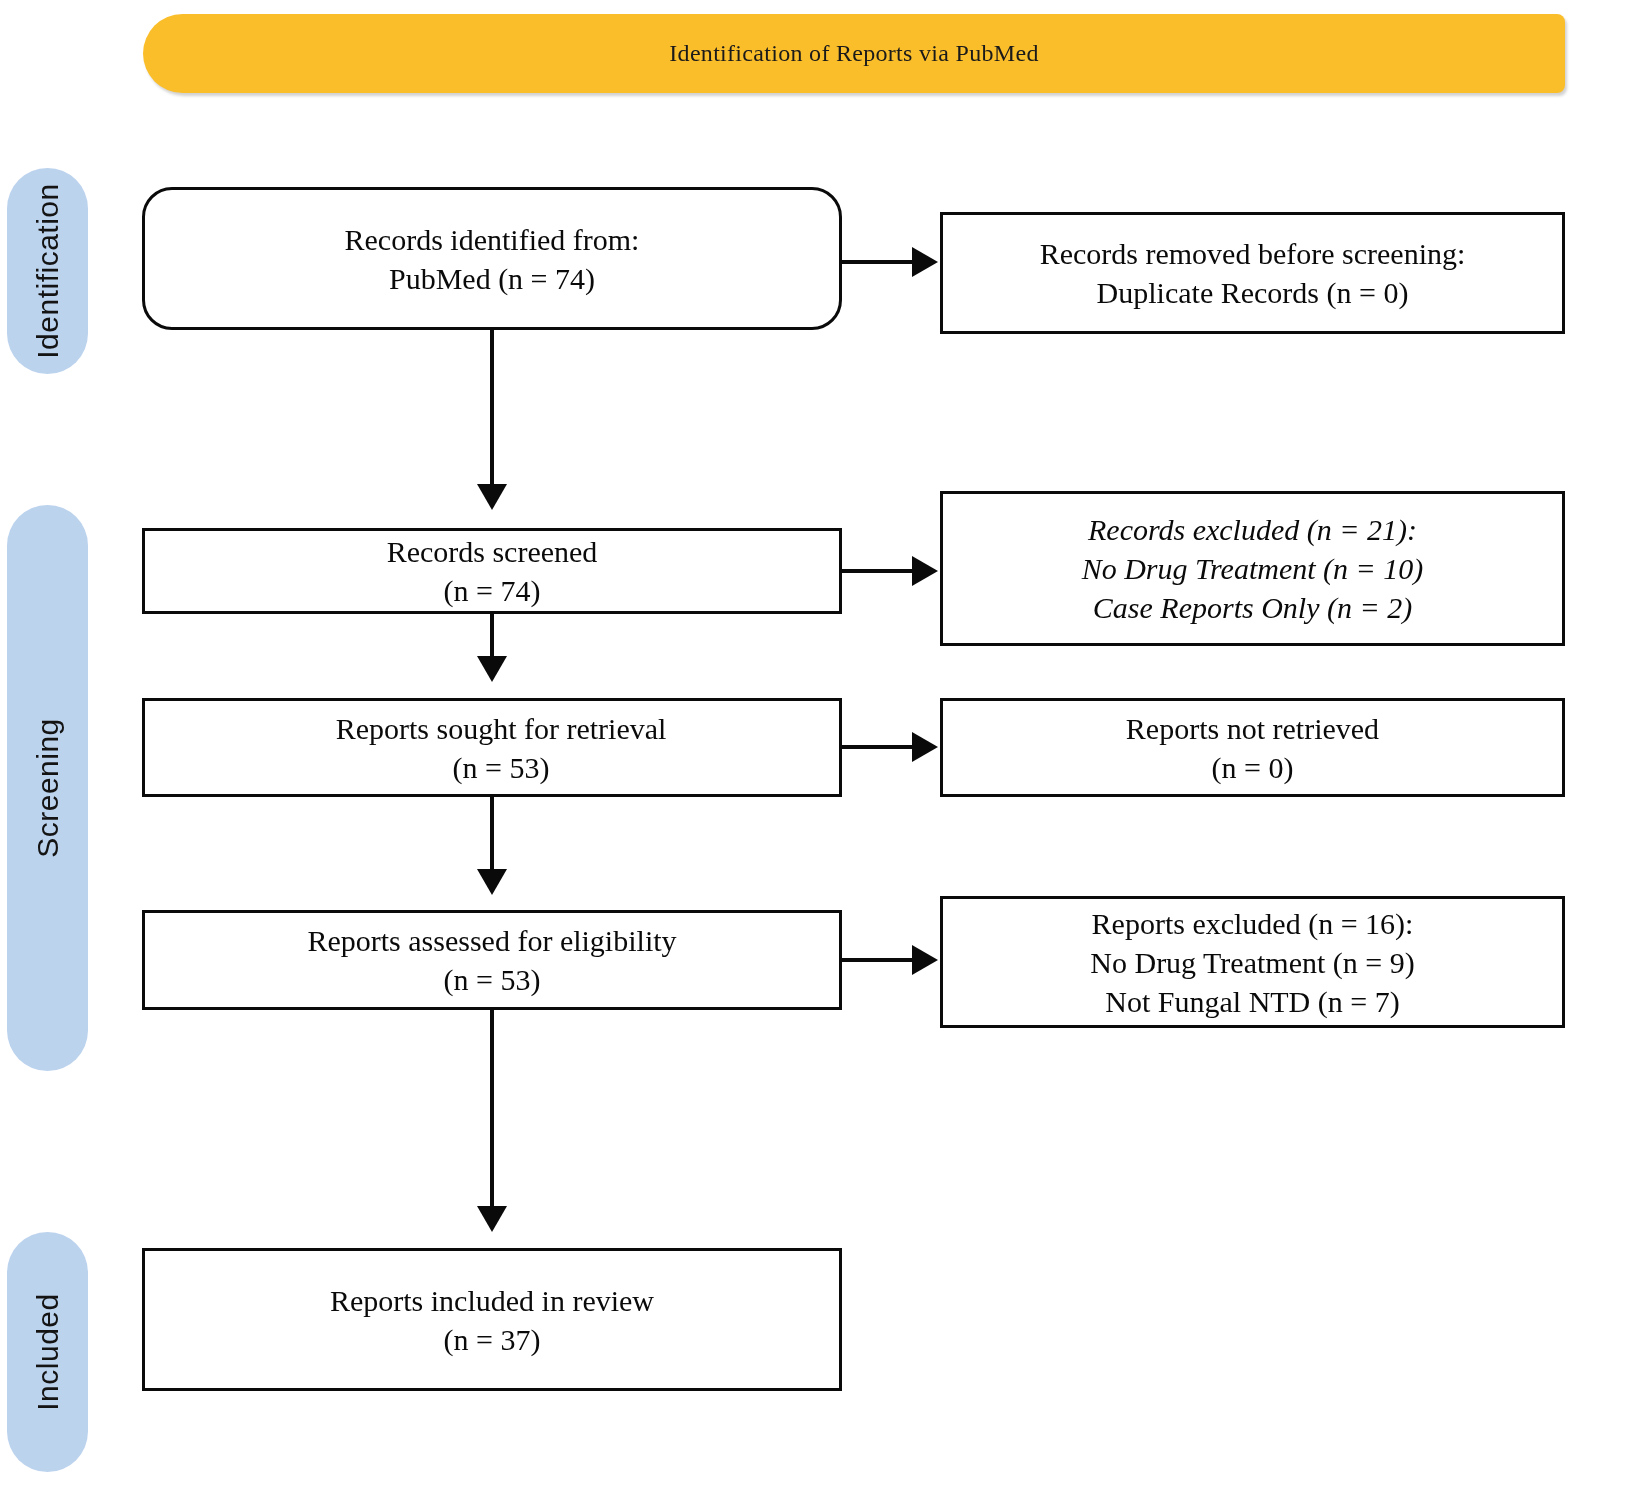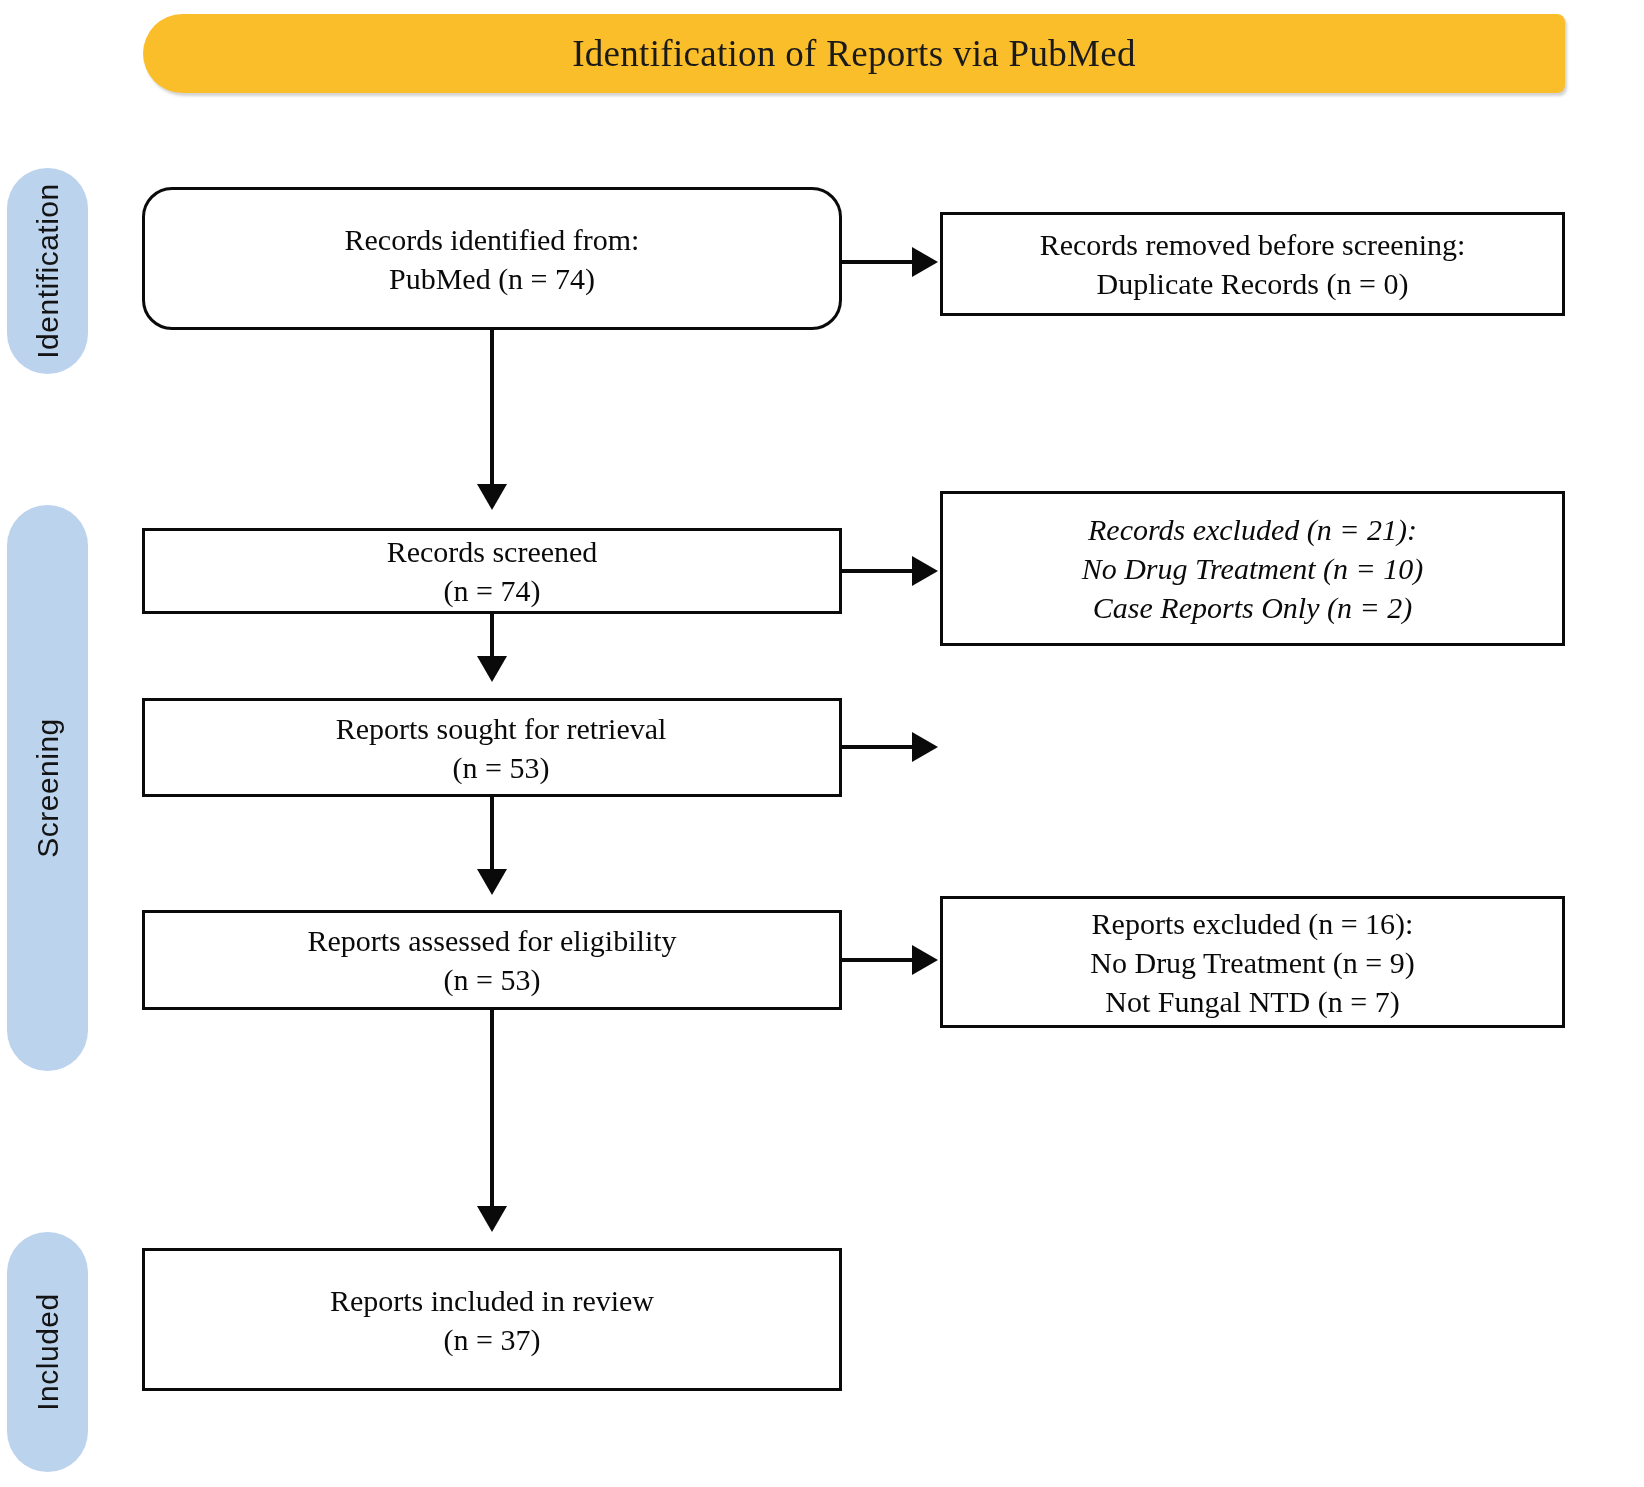--- a/index.html
+++ b/index.html
@@ -27,21 +27,21 @@
     width: 1422px;
     height: 79px;
     background: #FBBE2B;
     border-radius: 40px 8px 8px 40px;
     display: flex;
     align-items: center;
     justify-content: center;
     box-shadow: 2px 3px 3px rgba(0,0,0,0.18);
   }
   .banner-text {
-    font-size: 37px;
+    font-size: 24px;
     color: #1a1a1a;
     letter-spacing: 0.3px;
     white-space: nowrap;
   }
 
   
   .stage-tab {
     position: absolute;
     left: 7px;
     width: 81px;
@@ -84,21 +84,21 @@
   }
 
   
   #node-identified  { left: 142px; top: 187px;  width: 700px; height: 143px; border-radius: 30px; }
   #node-screened    { left: 142px; top: 528px;  width: 700px; height: 86px;  }
   #node-sought      { left: 142px; top: 698px;  width: 700px; height: 99px; padding-left: 28px;  }
   #node-assessed    { left: 142px; top: 910px;  width: 700px; height: 100px; }
   #node-included    { left: 142px; top: 1248px; width: 700px; height: 143px; }
 
   
-  #node-removed     { left: 940px; top: 212px;  width: 625px; height: 104px; }
+  #node-removed     { left: 940px; top: 212px;  width: 625px; height: 122px; }
   #node-rec-excl    { left: 940px; top: 491px;  width: 625px; height: 155px; font-style: italic; }
   #node-notretr     { left: 940px; top: 698px;  width: 625px; height: 99px;  }
   #node-rep-excl    { left: 940px; top: 896px;  width: 625px; height: 132px; }
 
   
   .conn {
     position: absolute;
     background: #0a0a0a;
   }
   .vline { width: 4px; }
@@ -213,20 +213,24 @@
     <span class="line">Records removed before screening:</span>
     <span class="line">Duplicate Records (n = 0)</span>
   </div>
 
   <div class="node" id="node-rec-excl">
     <span class="line">Records excluded (n = 21):</span>
     <span class="line">No Drug Treatment (n = 10)</span>
     <span class="line">Case Reports Only (n = 2)</span>
   </div>
 
+  <div class="node" id="node-notretr">
+    <span class="line">Reports not retrieved</span>
+    <span class="line">(n = 0)</span>
+  </div>
 
   <div class="node" id="node-rep-excl">
     <span class="line">Reports excluded (n = 16):</span>
     <span class="line">No Drug Treatment (n = 9)</span>
     <span class="line">Not Fungal NTD (n = 7)</span>
   </div>
 
 </div>
 
 </body></html>

